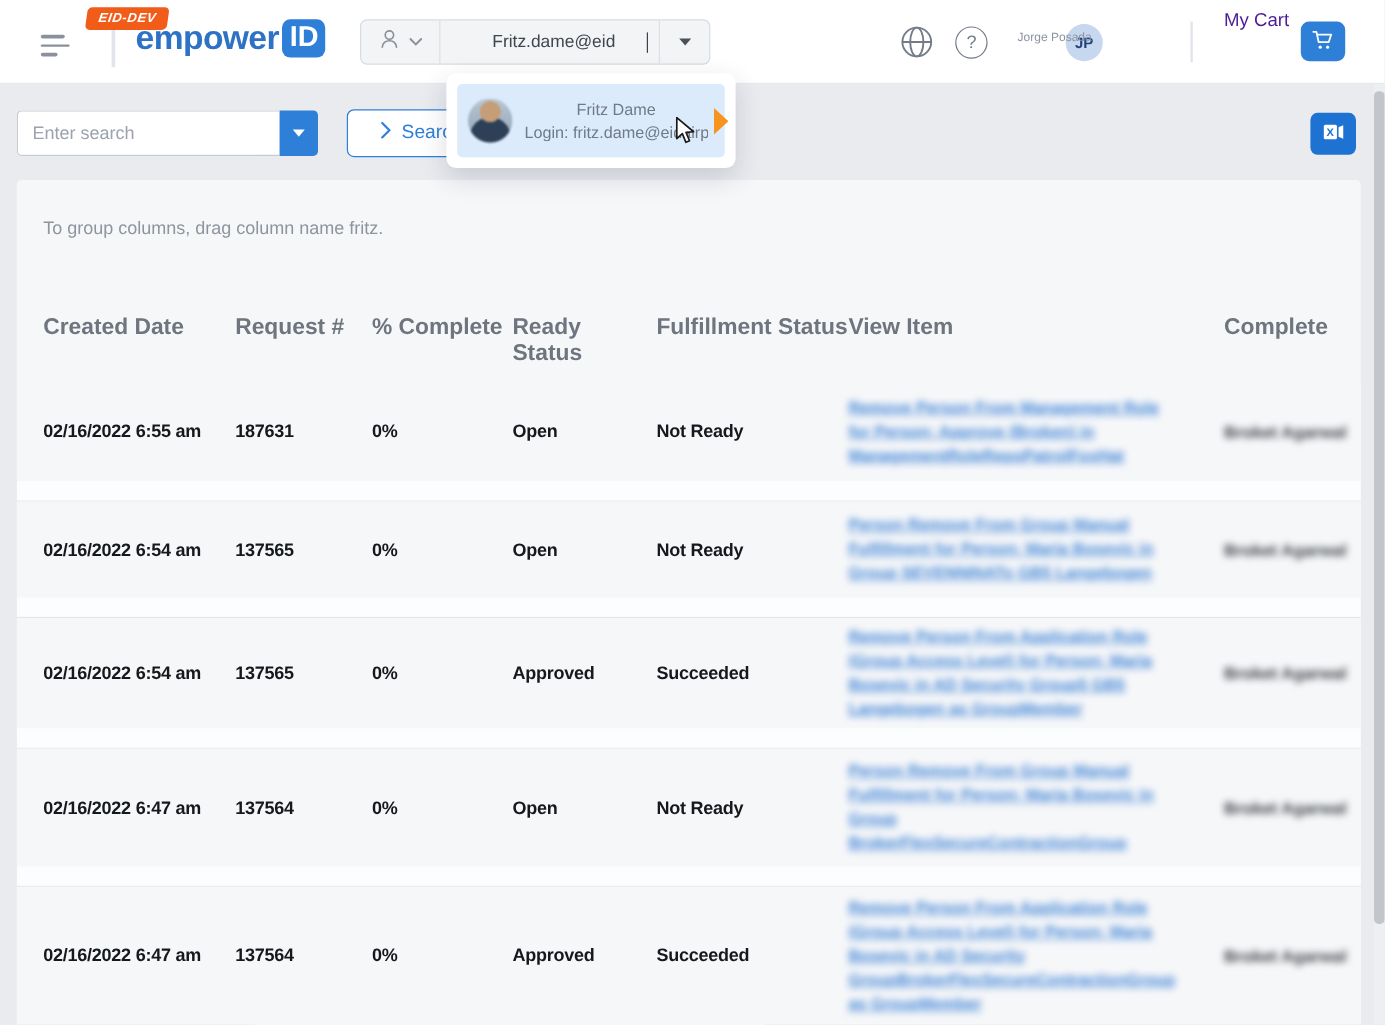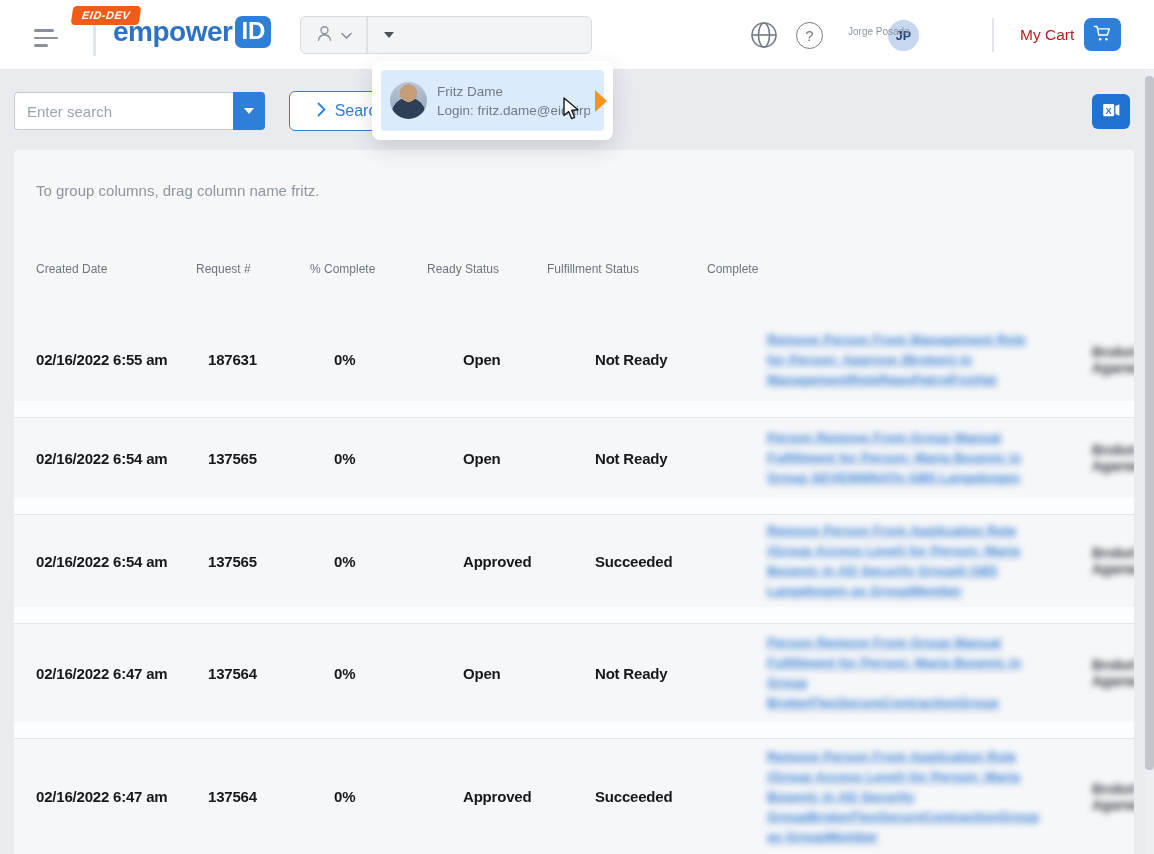--- a/index.html
+++ b/index.html
@@ -21,21 +21,21 @@
   
   .id-search { position:absolute; left:300px; top:16px; width:292px; height:38px; background:#f2f4f6; border:1px solid #d8dce1; border-radius:6px; display:flex; align-items:stretch; }
   .id-search .seg-left { width:66px; display:flex; align-items:center; justify-content:center; gap:7px; border-right:1px solid #dde1e6; cursor:pointer; }
   .id-search .seg-mid { flex:1; display:flex; align-items:center; justify-content:center; }
   .id-search input { border:none; background:transparent; outline:none; font-family:"Liberation Sans",sans-serif; font-size:14.5px; color:#3e4650; width:170px; text-align:center; }
   .id-search .caret { width:1px; height:17px; background:#3b4249; margin-left:-8px; }
   .id-search .seg-right { width:42px; display:flex; align-items:center; justify-content:center; border-left:1px solid #dde1e6; cursor:pointer; }
   .tri-down { width:0; height:0; border-left:5px solid transparent; border-right:5px solid transparent; border-top:6px solid #4a5158; }
 
   
-  .popup { position:absolute; left:372px; top:61px; width:241px; height:79px; background:#fff; border-radius:8px; box-shadow:0 8px 22px rgba(30,40,60,.16); z-index:30; padding:9px; }
+  .popup { position:absolute; left:372px; top:61px; width:241px; height:79px; background:#fff; border-radius:8px; box-shadow:0 8px 22px rgba(30,40,60,.16); z-index:30; padding:9px;text-align:center; }
   .popup-item { position:relative; height:61px; background:#dcebfc; border-radius:4px; display:flex; align-items:center; padding:6px 14px 6px 9px; gap:10px; cursor:pointer; }
   .popup-avatar { width:37px; height:37px; border-radius:50%; flex:0 0 auto; filter:blur(.7px);
     background:
       radial-gradient(circle at 50% 30%, #c59d76 0 27%, rgba(0,0,0,0) 28%),
       radial-gradient(circle at 50% 88%, #2e4057 0 45%, rgba(0,0,0,0) 46%),
       linear-gradient(180deg,#b9c6d4,#8fa3b8); }
   .popup-texts { overflow:hidden; }
   .popup-name { font-size:13.5px; color:#6f7a86; margin-bottom:4px; }
   .popup-login { font-size:13.5px; color:#6f7a86; white-space:nowrap; overflow:hidden; }
   .popup-arrow { position:absolute; right:-3px; top:50%; transform:translateY(-50%); width:0; height:0;
@@ -43,39 +43,39 @@
 
   
   .cursor { position:absolute; left:561px; top:97px; z-index:40; }
 
   
   .globe-btn { position:absolute; left:750px; top:21px; width:28px; height:28px; cursor:pointer; }
   .help-btn { position:absolute; left:796px; top:22px; width:27px; height:27px; border:1.6px solid #737c88; border-radius:50%; display:flex; align-items:center; justify-content:center; color:#737c88; font-size:15px; cursor:pointer; }
   .jp-avatar { position:absolute; left:888px; top:20px; width:31px; height:31px; border-radius:50%; background:#c6d7ef; color:#22427a; font-weight:bold; font-size:12.5px; display:flex; align-items:center; justify-content:center; cursor:pointer; }
   .user-name { position:absolute; left:848px; top:26px; font-size:10px; color:#8b93a0; cursor:pointer; }
   .right-divider { position:absolute; left:992px; top:18px; width:2px; height:34px; background:#e1e4e9; }
-  .cart-label { position:absolute; left:1020px; top:26px; font-size:15.5px; color:#b91c1c; cursor:pointer; }
+  .cart-label { position:absolute; left:1020px; top:9px; font-size:15.5px; color:#4c1d95; cursor:pointer; }
   .cart-btn { position:absolute; left:1084px; top:18px; width:37px; height:33px; background:#2e7fd8; border:none; border-radius:7px; display:flex; align-items:center; justify-content:center; cursor:pointer; }
 
   
   .search-input { position:absolute; left:14px; top:92px; width:219px; height:38px; background:#fff; border:1px solid #c7ccd3; border-right:none; border-radius:4px 0 0 4px; padding:10px 12px; font-family:"Liberation Sans",sans-serif; font-size:15px; color:#3e4650; outline:none; }
   .search-input::placeholder { color:#9ba3ae; }
   .search-dd { position:absolute; left:233px; top:92px; width:32px; height:38px; background:#2e7fd8; border:none; border-radius:0 4px 4px 0; display:flex; align-items:center; justify-content:center; cursor:pointer; }
   .search-dd .tri { width:0; height:0; border-left:5px solid transparent; border-right:5px solid transparent; border-top:6px solid #fff; }
   .search-btn { position:absolute; left:289px; top:91px; height:40px; width:124px; background:#fff; border:1.5px solid #2e7fd8; border-radius:6px; color:#2e7fd8; font-size:16px; display:flex; align-items:center; justify-content:center; gap:9px; cursor:pointer; z-index:10; font-family:"Liberation Sans",sans-serif; }
   .excel-btn { position:absolute; left:1092px; top:94px; width:38px; height:35px; background:#1e73d2; border:none; border-radius:6px; display:flex; align-items:center; justify-content:center; cursor:pointer; }
 
   
   .panel { position:absolute; left:14px; top:150px; width:1120px; height:704px; background:#f6f7f9; border-radius:4px 4px 0 0; overflow:hidden; }
   .group-hint { position:absolute; left:22px; top:32px; font-size:15px; color:#8e959f; }
   .t-head { position:absolute; left:0; top:112px; width:100%; display:grid; grid-template-columns:160px 114px 117px 120px 160px 313px 1fr; padding-left:22px; }
-  .t-head .th { font-size:12px; font-weight:normal; color:#6e757e; cursor:pointer; }
+  .t-head .th { font-size:19px; font-weight:bold; color:#6e757e; cursor:pointer; }
   .t-body { position:absolute; left:0; top:168px; width:100%; height:536px; overflow:hidden; }
   .t-row { position:relative; border-bottom:1px solid #e3e6e9; background:#f6f7f9; }
-  .t-row .row-grid { display:grid; grid-template-columns:160px 114px 117px 120px 160px 313px 1fr; padding-left:22px; align-items:center;gap:12px; }
+  .t-row .row-grid { display:grid; grid-template-columns:160px 114px 117px 120px 160px 313px 1fr; padding-left:22px; align-items:center; }
   .t-row .gap { height:16px; background:#fcfdfe; }
   .t-row:nth-child(1) .row-grid { min-height:83px; }
   .t-row:nth-child(2) .row-grid { min-height:80px; }
   .t-row:nth-child(3) .row-grid { min-height:92px; }
   .t-row:nth-child(4) .row-grid { min-height:98px; }
   .t-row:nth-child(5) .row-grid { min-height:115px; }
   .t-row:nth-child(5) { border-bottom:none; }
   .td { font-size:15px; font-weight:bold; color:#15181c; letter-spacing:-0.2px; }
   .td-link { font-size:13.5px; font-weight:600; color:#4285d6; line-height:20px; filter:blur(3.2px); text-decoration:underline; cursor:pointer; padding-right:34px; }
   .td-link span { display:block; }
@@ -108,20 +108,24 @@
         <span>
           <svg width="19" height="19" viewBox="0 0 24 24">
               <path d="M12 3.5a4.4 4.4 0 1 1 0 8.8 4.4 4.4 0 0 1 0-8.8zM4.5 20.5c.6-4.4 3.6-6.6 7.5-6.6s6.9 2.2 7.5 6.6" fill="none" stroke="#8a919b" stroke-width="1.7" stroke-linecap="round"></path>
             </svg>
         </span>
         <span>
           <svg width="11" height="8" viewBox="0 0 11 8">
               <polyline points="1,1.5 5.5,6 10,1.5" fill="none" stroke="#8a919b" stroke-width="1.6" stroke-linecap="round"></polyline>
             </svg>
         </span>
+      </div>
+      <div class="seg-mid">
+        <input class="id-input" type="text" value="Fritz.dame@eid" style="">
+        <div class="caret"></div>
       </div>
       <div class="seg-right">
         <div class="tri-down"></div>
       </div>
     </div>
 
     <div class="globe-btn">
       <svg width="28" height="28" viewBox="0 0 28 28">
         <circle cx="14" cy="14" r="12" fill="none" stroke="#737c88" stroke-width="1.6"></circle>
         <ellipse cx="14" cy="14" rx="5.5" ry="12" fill="none" stroke="#737c88" stroke-width="1.6"></ellipse>
@@ -185,20 +189,21 @@
 
   <div class="panel">
     <div class="group-hint">To group columns, drag column name fritz.</div>
 
     <div class="t-head">
       <div class="th">Created Date</div>
       <div class="th">Request #</div>
       <div class="th">% Complete</div>
       <div class="th">Ready Status</div>
       <div class="th">Fulfillment Status</div>
+      <div class="th">View Item</div>
       <div class="th">Complete</div>
     </div>
 
     <div class="t-body">
 
       <div class="t-row">
         <div class="row-grid">
           <div class="td">02/16/2022 6:55 am</div>
           <div class="td">187631</div>
           <div class="td">0%</div>

